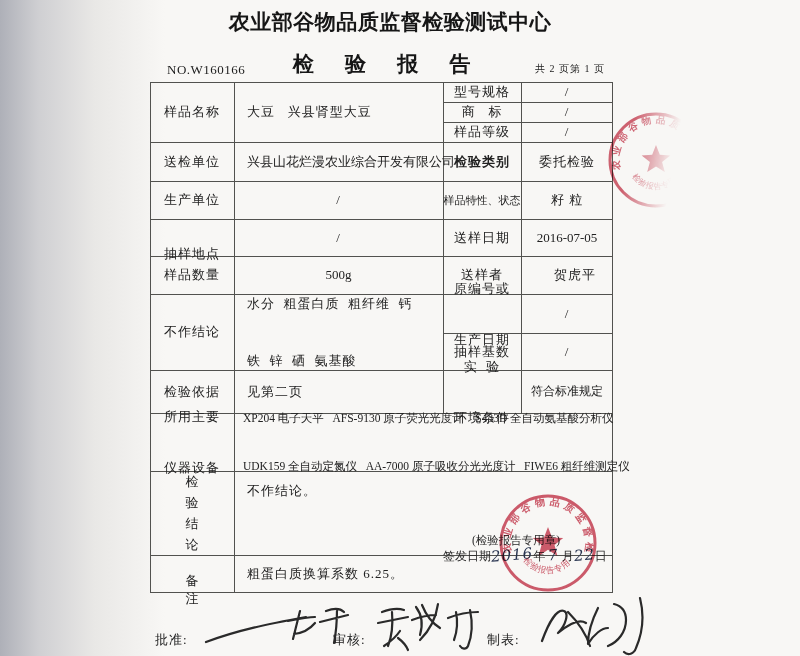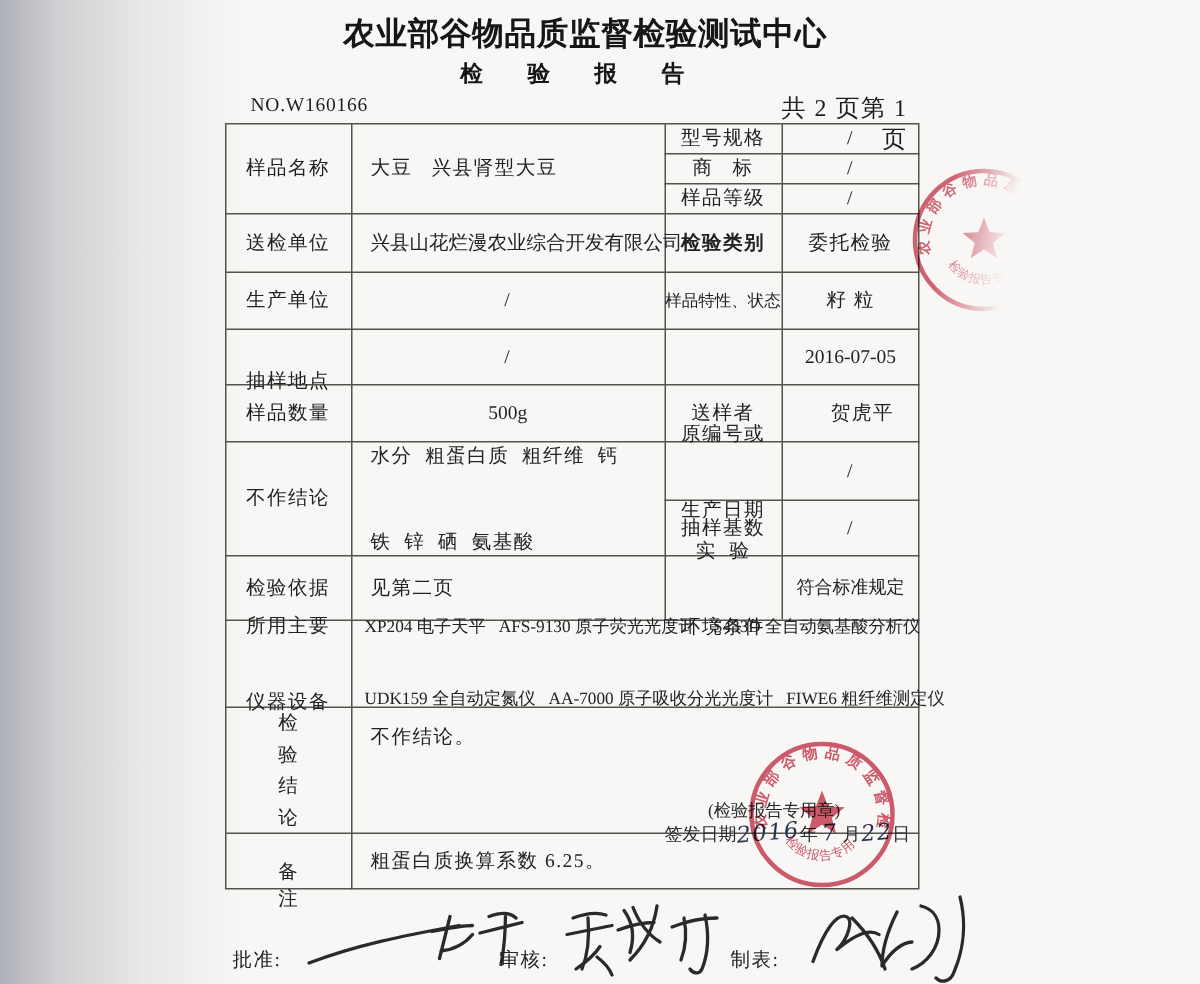--- a/index.html
+++ b/index.html
@@ -13,24 +13,24 @@
   .cell{position:absolute;display:flex;align-items:center;justify-content:center;
         text-align:center;font-size:13px;letter-spacing:1px;white-space:pre;color:#222;}
   .cell.left{justify-content:flex-start;padding-left:13px;text-align:left;box-sizing:border-box;}
   .cell.top{align-items:flex-start;padding-top:11px;box-sizing:border-box;}
   .two-line{line-height:17px;letter-spacing:1px;}
   .vlabel{width:16px;word-break:break-all;line-height:21px;letter-spacing:0;white-space:normal;}
   .small{font-size:11px;letter-spacing:0;}
   .tiny{font-size:11.5px;letter-spacing:0;line-height:16px;}
   #org-title{left:390px;top:8px;transform:translateX(-50%);font-size:21px;font-weight:bold;
         letter-spacing:0.5px;white-space:nowrap;color:#161616;}
-  #report-title{left:388px;top:40px;transform:translateX(-50%);font-size:15px;font-weight:bold;
+  #report-title{left:388px;top:50px;transform:translateX(-50%);font-size:21px;font-weight:bold;
         letter-spacing:13px;white-space:nowrap;color:#161616;}
   #report-no{left:167px;top:62px;font-size:13px;letter-spacing:0.5px;}
-  #page-info{left:520px;top:62px;width:85px;text-align:right;font-size:16px;letter-spacing:1px;}
+  #page-info{left:520px;top:62px;width:85px;text-align:right;font-size:10px;letter-spacing:1px;}
   .stamp{mix-blend-mode:multiply;opacity:0.85;}
   .stamp text{fill:#c94054;}
   .stamp-faded{-webkit-mask-image:linear-gradient(100deg,rgba(0,0,0,0.95) 30%,rgba(0,0,0,0) 63%);
         mask-image:linear-gradient(100deg,rgba(0,0,0,0.95) 30%,rgba(0,0,0,0) 63%);}
   .ink{font-family:"DejaVu Serif",serif;font-style:italic;color:#27334f;display:inline-block;
         transform:rotate(-5deg);font-size:15px;letter-spacing:1px;}
   .sig path{stroke:#2a2a2a;stroke-width:2.2;fill:none;stroke-linecap:round;stroke-linejoin:round;}
   .footer-label{position:absolute;font-size:13px;letter-spacing:1px;color:#222;}
   #seal-note{left:472px;top:533px;font-size:11.5px;letter-spacing:0;color:#2a2a2a;}
   #issue-line{left:443px;top:546px;font-size:12px;letter-spacing:0;color:#2a2a2a;white-space:nowrap;}
@@ -80,20 +80,21 @@
   <div class="cell" style="left:443px;top:142px;width:78px;height:39px;font-weight:bold;">检验类别</div>
   <div class="cell" style="left:521px;top:142px;width:92px;height:39px;">委托检验</div>
 
   <div class="cell" style="left:150px;top:181px;width:84px;height:38px;">生产单位</div>
   <div class="cell" style="left:234px;top:181px;width:209px;height:38px;">/</div>
   <div class="cell small" style="left:443px;top:181px;width:78px;height:38px;">样品特性、状态</div>
   <div class="cell" style="left:521px;top:181px;width:92px;height:38px;">籽 粒</div>
 
   <div class="cell" style="left:150px;top:219px;width:84px;height:37px;margin-top:16px;">抽样地点</div>
   <div class="cell" style="left:234px;top:219px;width:209px;height:37px;">/</div>
+  <div class="cell" style="left:443px;top:219px;width:78px;height:37px;">送样日期</div>
   <div class="cell" style="left:521px;top:219px;width:92px;height:37px;letter-spacing:0;">2016-07-05</div>
 
   <div class="cell" style="left:150px;top:256px;width:84px;height:38px;">样品数量</div>
   <div class="cell" style="left:234px;top:256px;width:209px;height:38px;letter-spacing:0;">500g</div>
   <div class="cell" style="left:443px;top:256px;width:78px;height:38px;">送样者</div>
   <div class="cell" style="left:521px;top:256px;width:80px;height:38px;margin-left:14px;">贺虎平</div>
 
   <div class="cell" style="left:150px;top:294px;width:84px;height:76px;">不作结论</div>
   <div class="cell left" style="left:234px;top:294px;width:209px;height:76px;">
     <div class="two-line" style="line-height:19px;">

